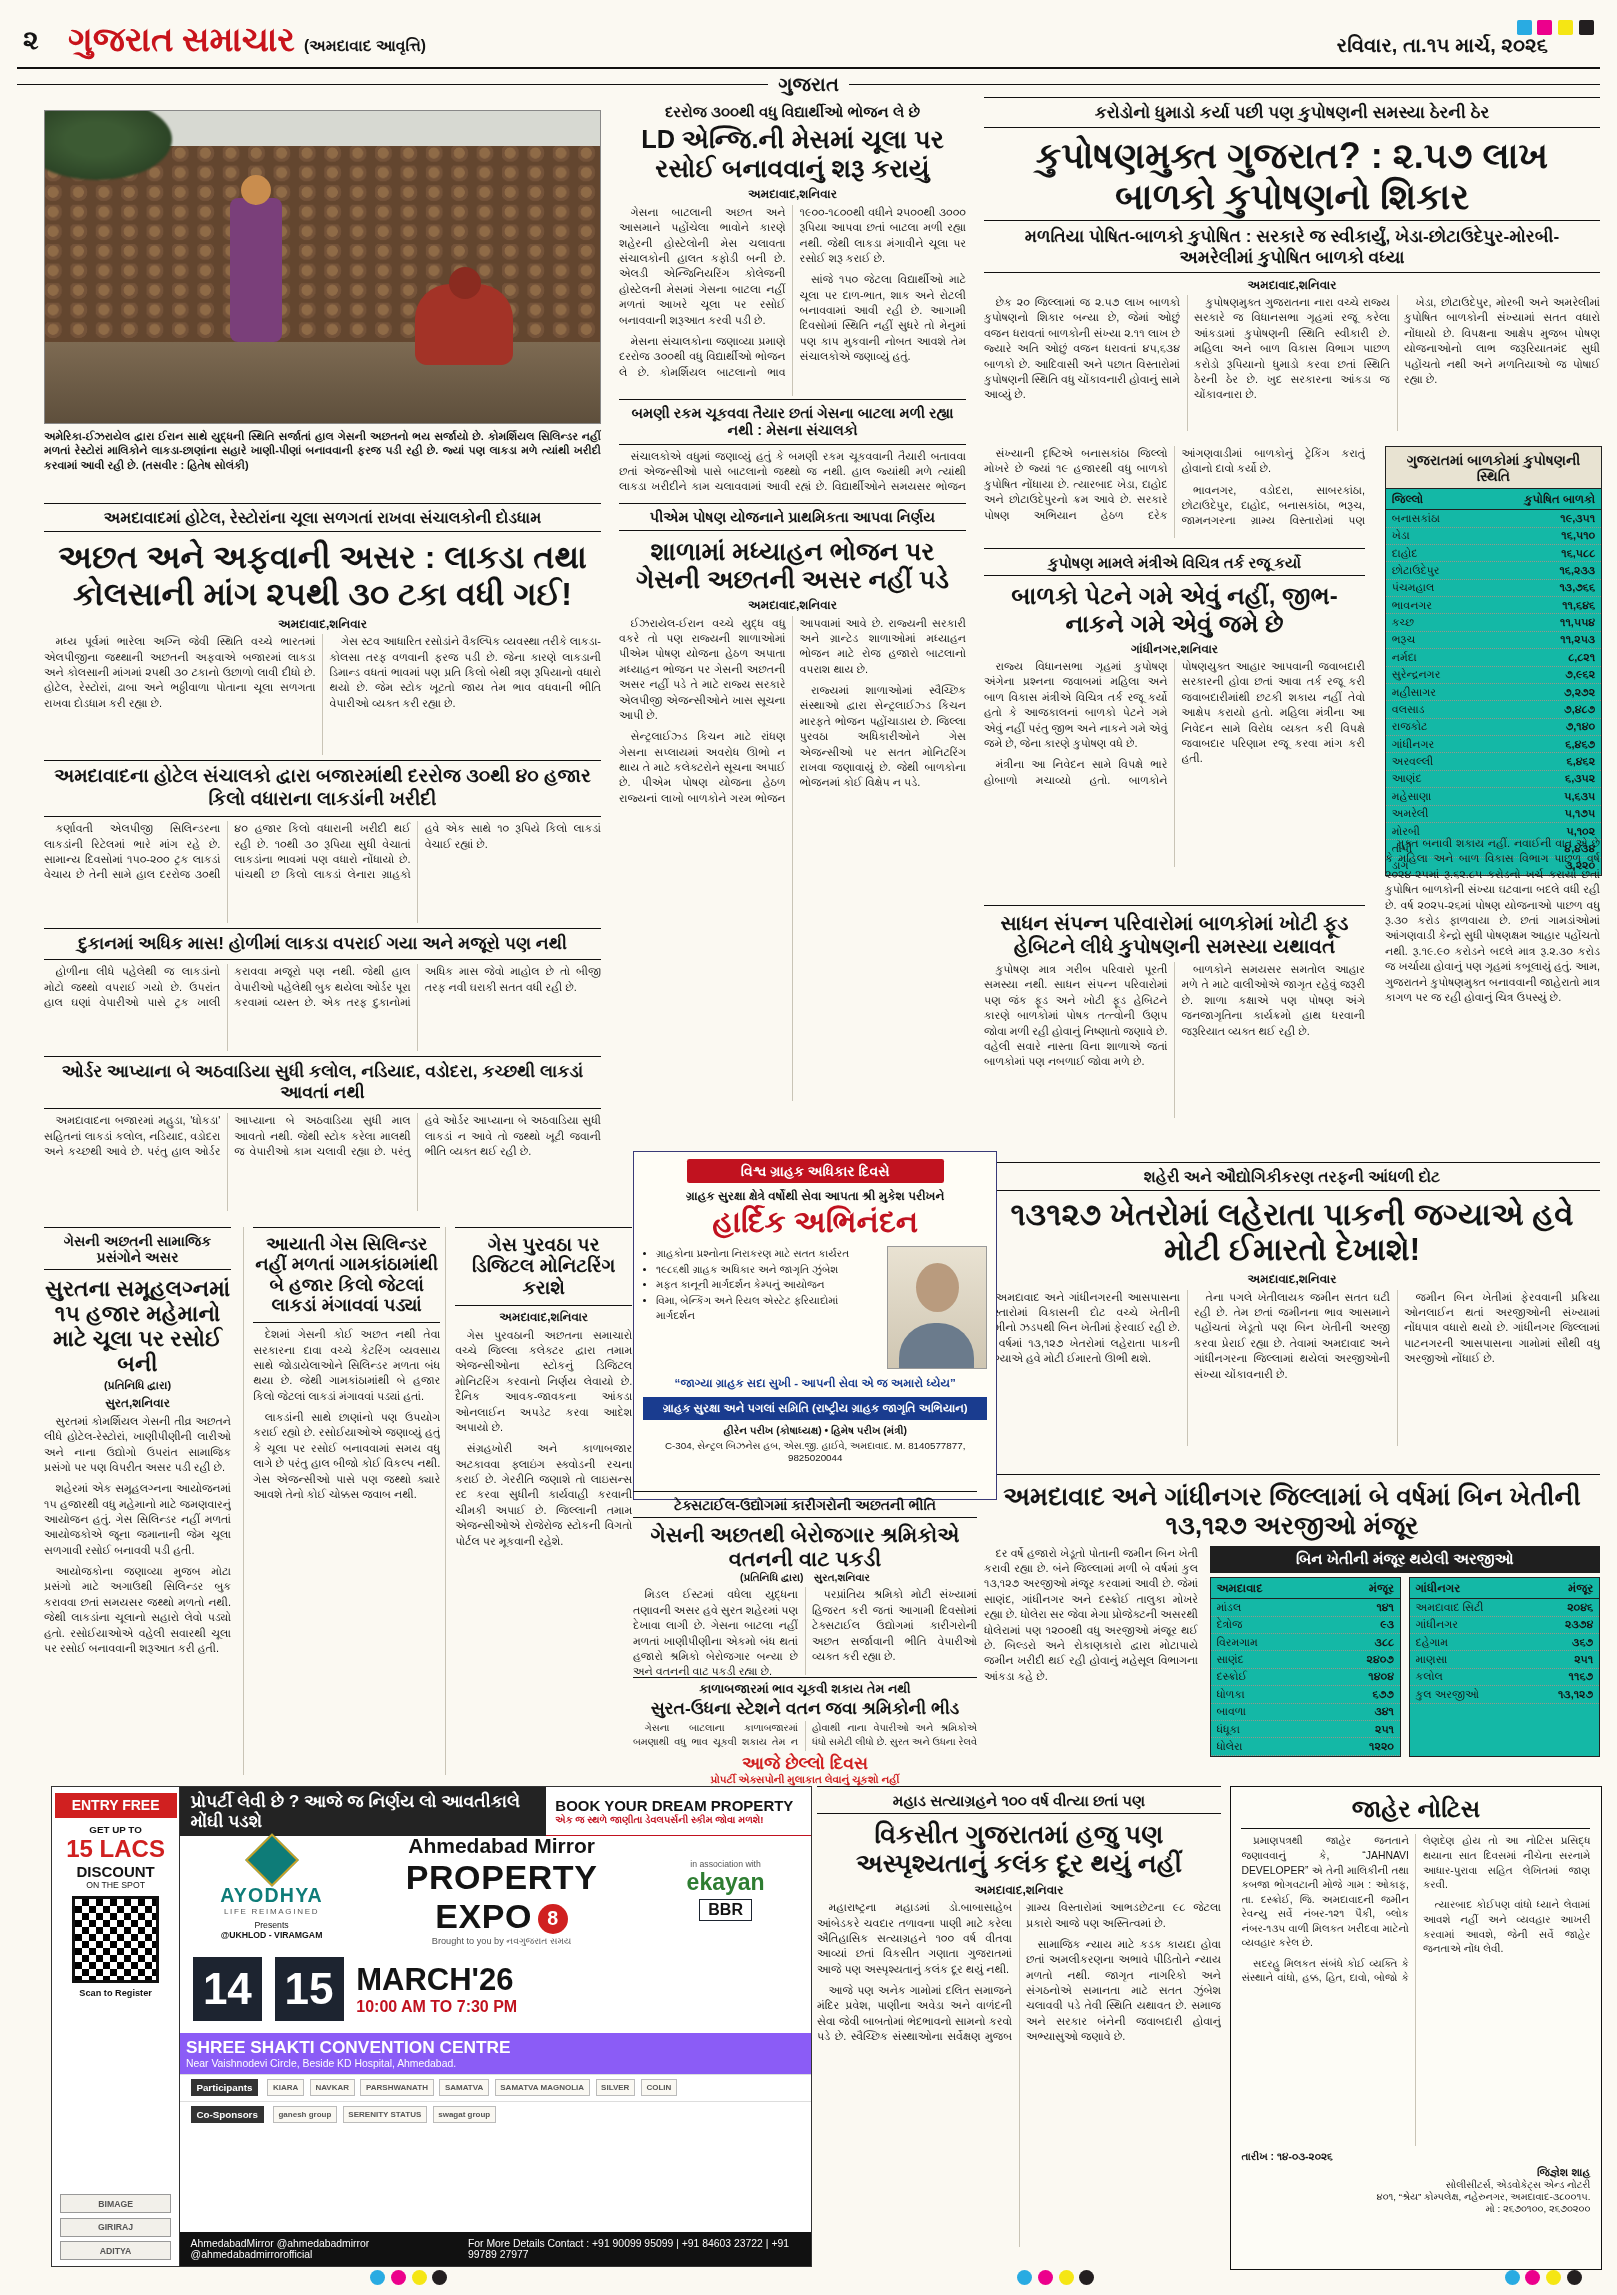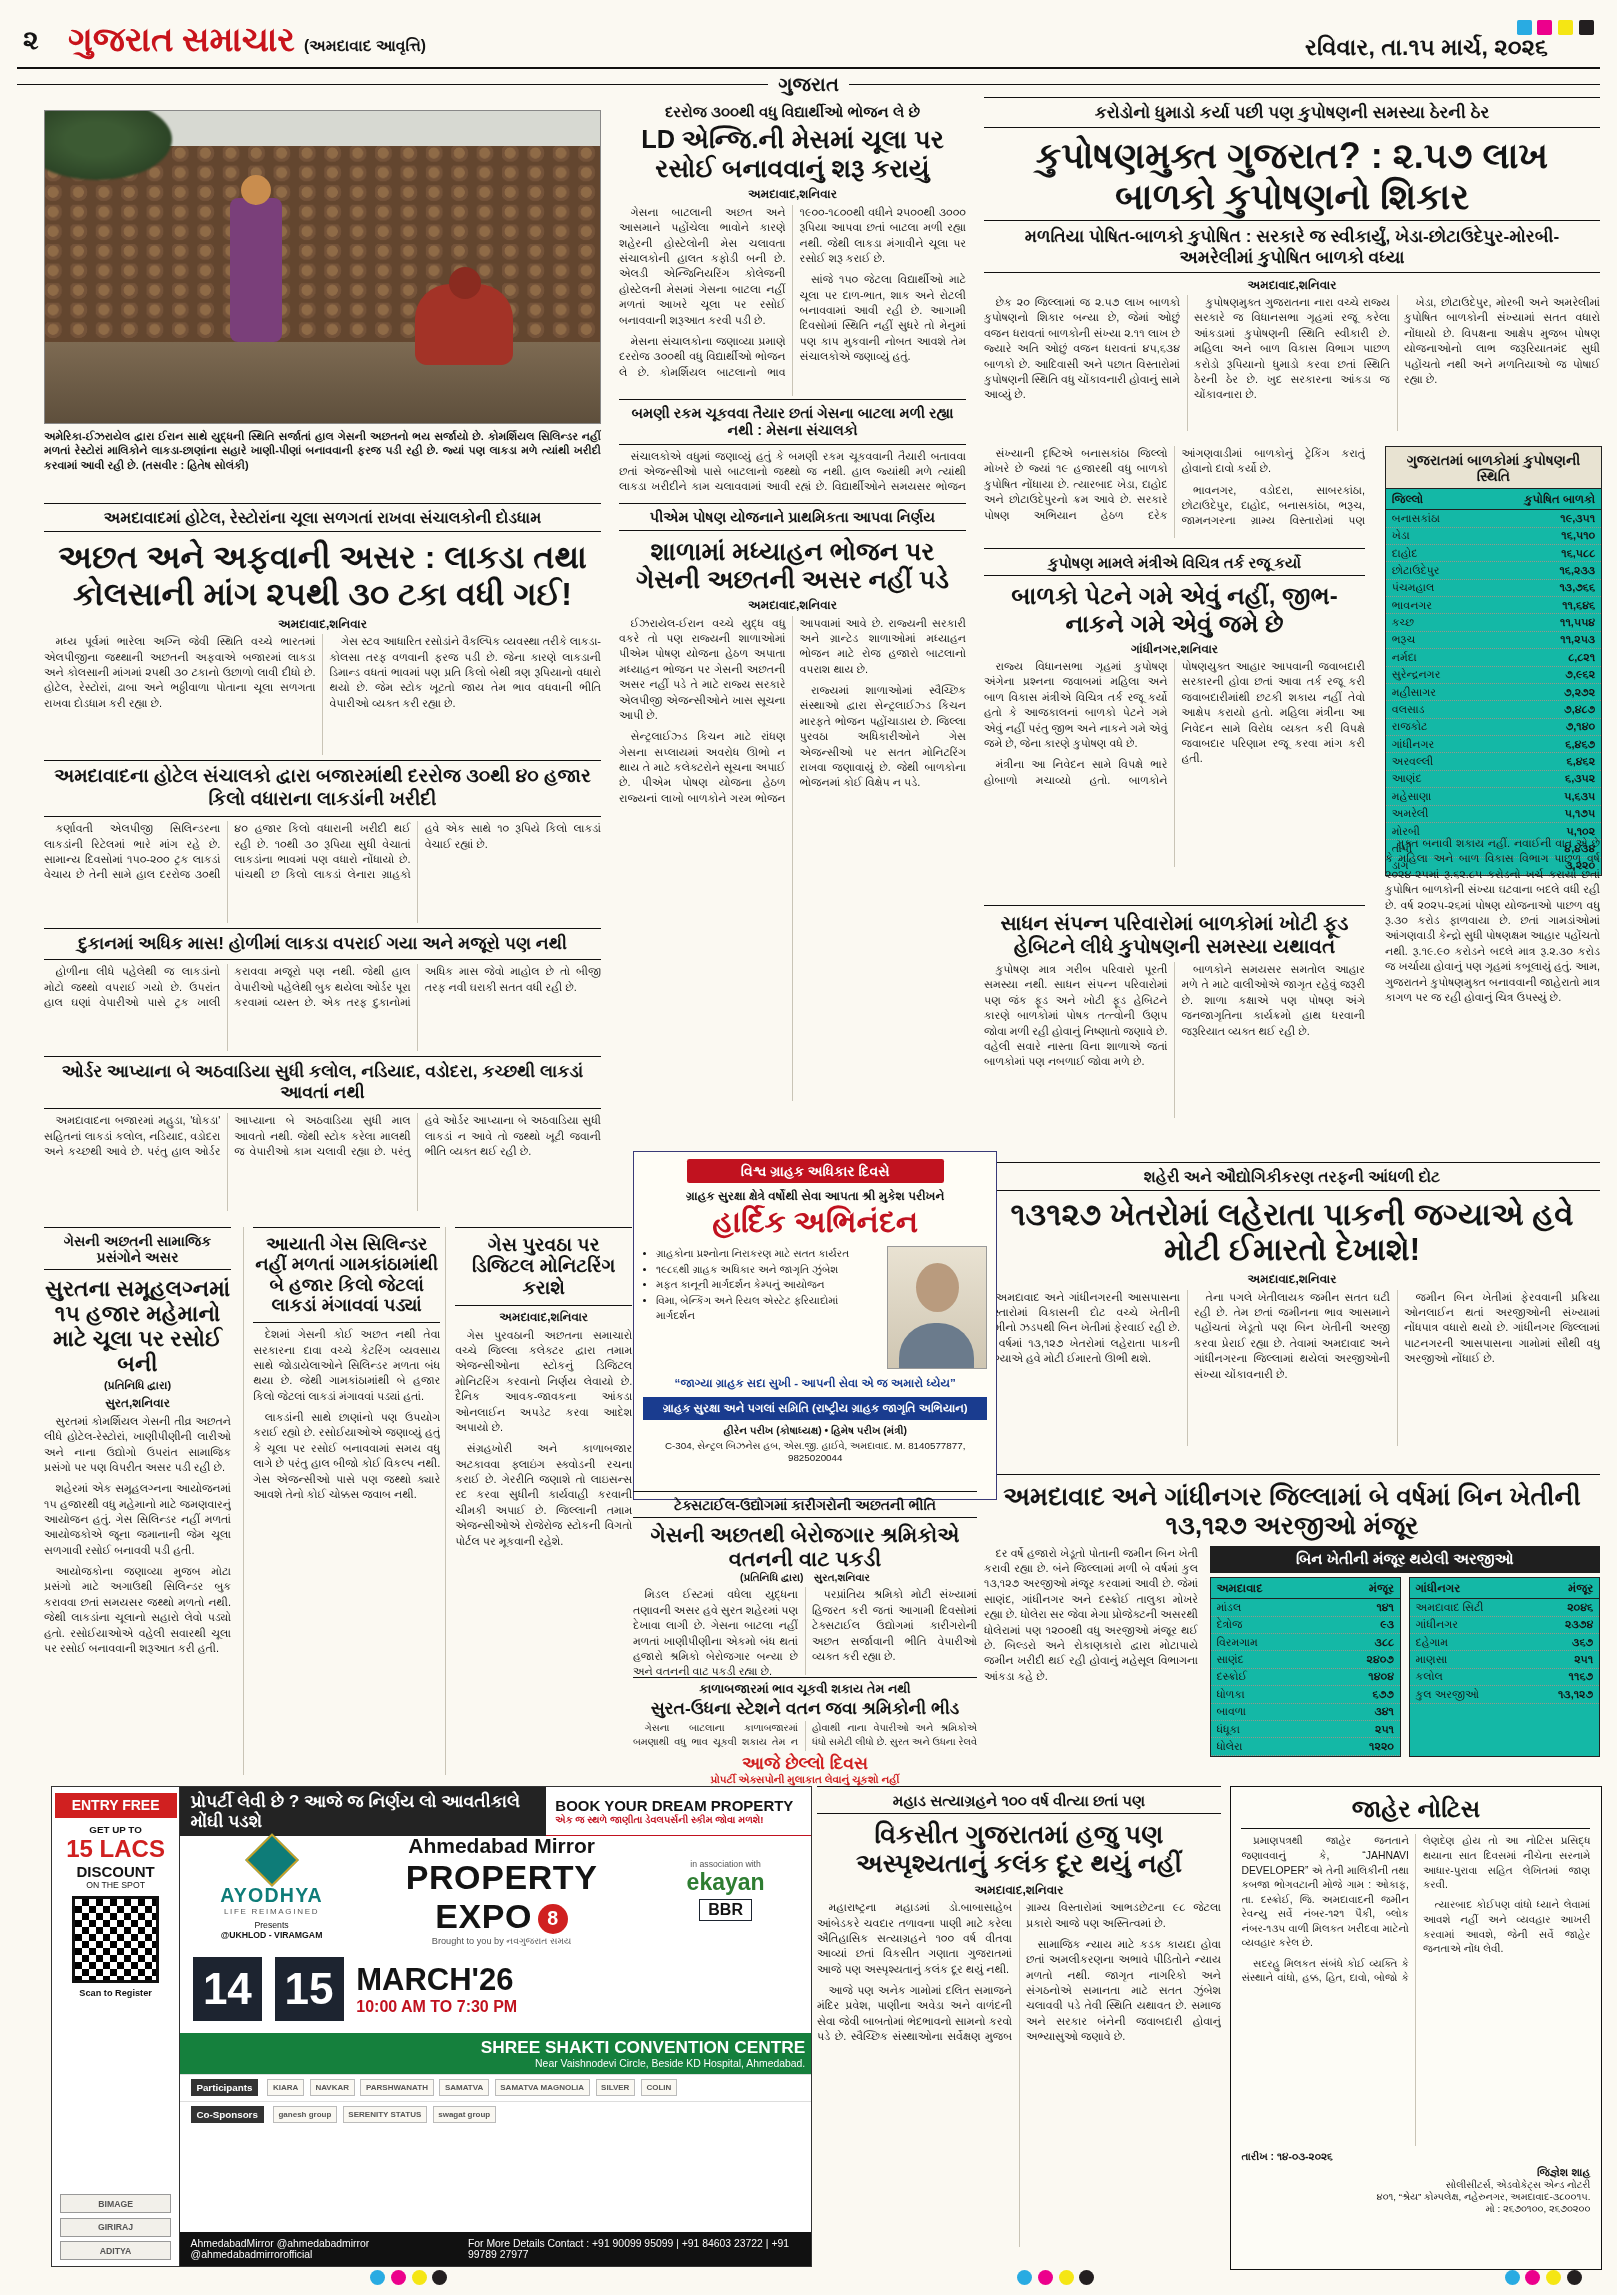--- a/index.html
+++ b/index.html
@@ -57,21 +57,21 @@
   .expo-strip .wt{flex:1;background:#fff;border-bottom:1.2px solid #c1121f;display:flex;flex-direction:column;justify-content:center;padding:0 9.2px;}
   .logorow{display:flex;align-items:center;justify-content:space-between;padding:5.8px 10.4px;height:97px;}
   .ayod{display:flex;flex-direction:column;align-items:center;width:162px;}
   .diam{width:34px;height:34px;background:#0e7c78;border:2.3px solid #c9a227;transform:rotate(45deg);margin-bottom:5.8px;}
   .mirror{flex:1;text-align:center;}
   .badge8{display:inline-flex;width:30px;height:30px;border-radius:50%;background:#d02020;color:#fff;font-weight:bold;
           font-size:19.6px;align-items:center;justify-content:center;vertical-align:middle;margin-left:5.8px;}
   .assoc{width:150px;text-align:center;}
   .daterow{display:flex;align-items:center;gap:12.7px;padding:3.5px 12.7px;height:81px;}
   .dbox{width:69px;height:64px;background:#1d2430;color:#fff;font-size:44px;font-weight:bold;display:flex;align-items:center;justify-content:center;}
-  .venue{background:#15803d;color:#fff;text-align:right;padding:4.6px 5.8px;}
+  .venue{background:#8b5cf6;color:#fff;text-align:left;padding:4.6px 5.8px;}
   .sprow{display:flex;align-items:center;gap:9.2px;padding:4.6px 10.4px;border-top:1.2px solid #ddd;}
   .tag{background:#333;color:#fff;font-size:9.8px;font-weight:bold;padding:2.9px 5.8px;}
   .sp{border:0.6px solid #aaa;background:#f6f4ee;font-weight:bold;font-size:11px;padding:4.6px 7px;color:#444;}
   .plist{display:flex;gap:5.8px;flex-wrap:wrap;}
   .plist span{border:0.6px solid #bbb;font-size:8px;font-weight:bold;color:#555;padding:2.9px 4.6px;background:#faf8f2;}
   .expo-foot{margin-top:auto;background:#111;color:#fff;font-size:10.4px;display:flex;gap:15px;align-items:center;padding:5.8px 10.4px;}
   
   .regs{display:flex;gap:5.8px;}
   .regs i{width:15px;height:15px;border-radius:50%;display:block;}
   .rc1{background:#29abe2;} .rc2{background:#ec008c;} .rc3{background:#f5e614;} .rc4{background:#231f20;}
@@ -93,21 +93,21 @@
       <i class="rc2"></i>
       <i class="rc3"></i>
       <i class="rc4"></i>
   </div>
 
   <div class="abs" style="left:23px;top:25.4px;font-size:26.6px;font-weight:bold;">૨</div>
   <div class="abs" style="left:68px;top:21px;display:flex;align-items:baseline;gap:9.2px;">
     <span style="color:#c8131b;font-size:34px;font-weight:bold;font-family:'Liberation Serif','DejaVu Serif',serif;">ગુજરાત સમાચાર</span>
     <span style="font-size:15.6px;font-weight:bold;">(અમદાવાદ આવૃત્તિ)</span>
   </div>
-  <div class="abs" style="right:69px;top:34px;font-size:23px;font-weight:bold;">રવિવાર, તા.૧૫ માર્ચ, ૨૦૨૬</div>
+  <div class="abs" style="right:69px;top:34px;font-size:20px;font-weight:bold;">રવિવાર, તા.૧૫ માર્ચ, ૨૦૨૬</div>
   <div class="mast-rule"></div>
   <div class="secbar">
     <span class="ln"></span>
     <span class="lbl">ગુજરાત</span>
     <span class="ln"></span>
   </div>
 
   <div class="abs" style="left:44px;top:110px;width:557px;">
     <div class="photo" style="height:312px;">
       <div class="wall"></div>

